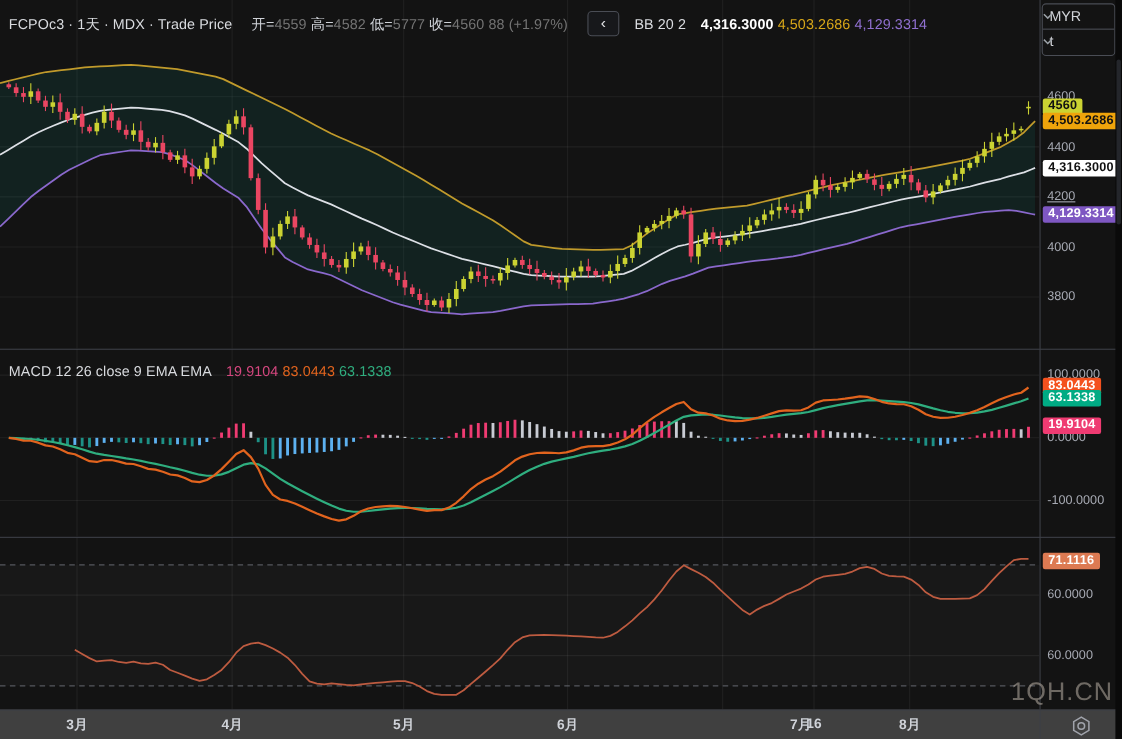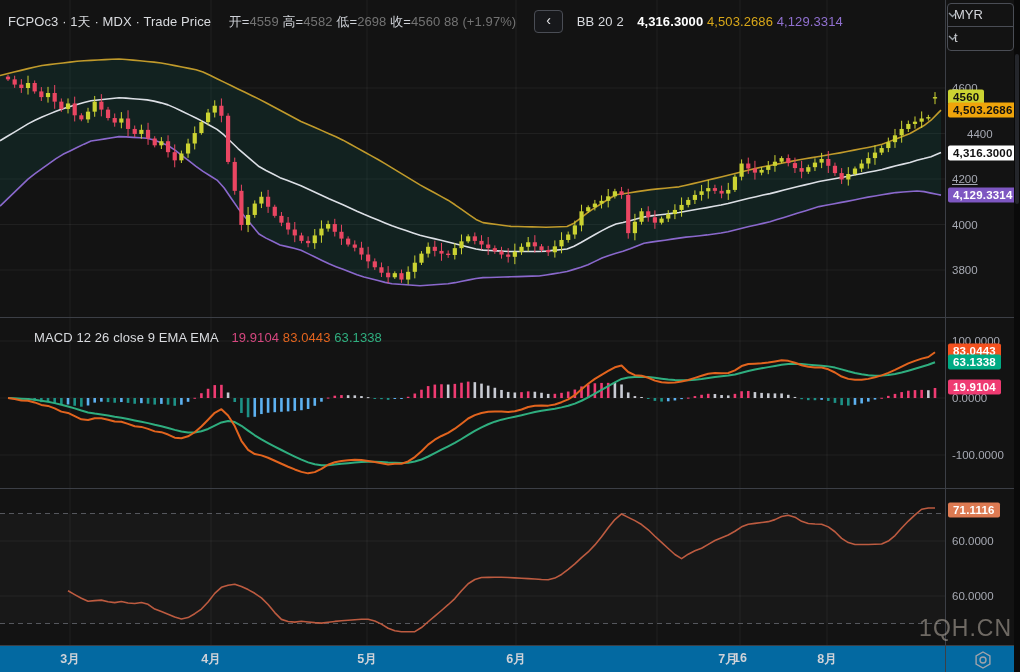--- a/index.html
+++ b/index.html
@@ -32,21 +32,21 @@
   .badge{position:absolute;left:2px;transform:translateY(-50%);font-size:11.5px;padding:1px 5px 2px 5px;
          border-radius:2px;white-space:nowrap;z-index:5;font-weight:bold;letter-spacing:.2px;}
   
   #curbox{position:absolute;left:947px;top:3px;width:65px;height:46px;border:1px solid #4a4d55;
           border-radius:4px;background:#131313;z-index:50;font-size:13px;color:#d3d5da;}
   .currow{height:22px;line-height:22px;padding:0 6px;display:flex;justify-content:space-between;align-items:center;cursor:pointer;}
   .currow + .currow{border-top:1px solid #4a4d55;}
   .chev{color:#9aa0a6;font-size:9px;}
   
   #taxis{position:absolute;left:0;top:645px;width:1020px;height:27px;border-top:1px solid #3c3f46;
-         background:#0369a1;z-index:25;}
+         background:#404040;z-index:25;}
   .tlabel{position:absolute;top:5px;transform:translateX(-50%);font-size:12.5px;font-weight:600;color:#cfd2d8;}
   #taxis .vsep{position:absolute;left:945px;top:0;width:1px;height:27px;background:#3c3f46;}
   #gear{position:absolute;left:972px;top:3px;width:22px;height:22px;cursor:pointer;}
   
   #wm{position:absolute;right:8px;top:615px;z-index:45;font-size:23px;font-weight:500;
       color:rgba(185,176,166,0.55);letter-spacing:1px;}
   
   #strip{position:absolute;right:0;top:0;width:6px;height:672px;background:#0a0a0a;z-index:60;}
   #strip .thumb{position:absolute;top:54px;left:1px;width:4px;height:150px;background:#24262b;border-radius:2px;}
 </style>
@@ -523,43 +523,43 @@
     </svg>
 
   <div class="pane-sep" style="top:317px"></div>
   <div class="pane-sep" style="top:488px"></div>
 
   <div class="legend" style="left:8px;top:10px;">
     <span class="t">FCPOc3 · 1天 · MDX · Trade Price</span>
     <span class="gap"></span>
     <span><span class="k">开=</span><span class="yellow">4559</span></span>
     <span><span class="k">高=</span><span class="yellow">4582</span></span>
-    <span><span class="k">低=</span><span class="yellow">2698</span></span>
+    <span><span class="k">低=</span><span class="yellow">5777</span></span>
     <span><span class="k">收=</span><span class="yellow">4560</span></span>
     <span class="yellow">88 (+1.97%)</span>
     <span class="back-btn">‹</span>
     <span class="t">BB 20 2</span>
     <span class="gap" style="width:6px"></span>
     <span class="bold">4,316.3000</span>
     <span class="goldtxt">4,503.2686</span>
     <span class="purpletxt">4,129.3314</span>
   </div>
 
-  <div class="legend" style="left:8px;top:330px;margin-left:26px;">
+  <div class="legend" style="left:8px;top:330px;">
     <span class="t">MACD 12 26 close 9 EMA EMA</span>
     <span class="gap" style="width:6px"></span>
     <span class="pinktxt">19.9104</span>
     <span class="orangetxt">83.0443</span>
     <span class="greentxt">63.1338</span>
   </div>
 
 
   <div id="scale">
       <div class="tick" style="top: 88px;">4600</div>
-      <div class="tick" style="top: 133.5px; margin-left: 15px;">4400</div>
+      <div class="tick" style="top: 133.5px;">4400</div>
       <div class="tick" style="top: 179px; text-decoration: underline;">4200</div>
       <div class="tick" style="top: 224.5px;">4000</div>
       <div class="tick" style="top: 270px;">3800</div>
       <div class="tick" style="top: 341px;">100.0000</div>
       <div class="tick" style="top: 398px;">0.0000</div>
       <div class="tick" style="top: 455px;">-100.0000</div>
       <div class="tick" style="top: 541px;">60.0000</div>
       <div class="tick" style="top: 596px;">60.0000</div>
       <div class="badge" style="top: 97.1px; background: rgb(203, 211, 50); color: rgb(17, 17, 17);">4560</div>
       <div class="badge" style="top: 110.006px; background: rgb(239, 164, 11); color: rgb(17, 17, 17);">4,503.2686</div>

